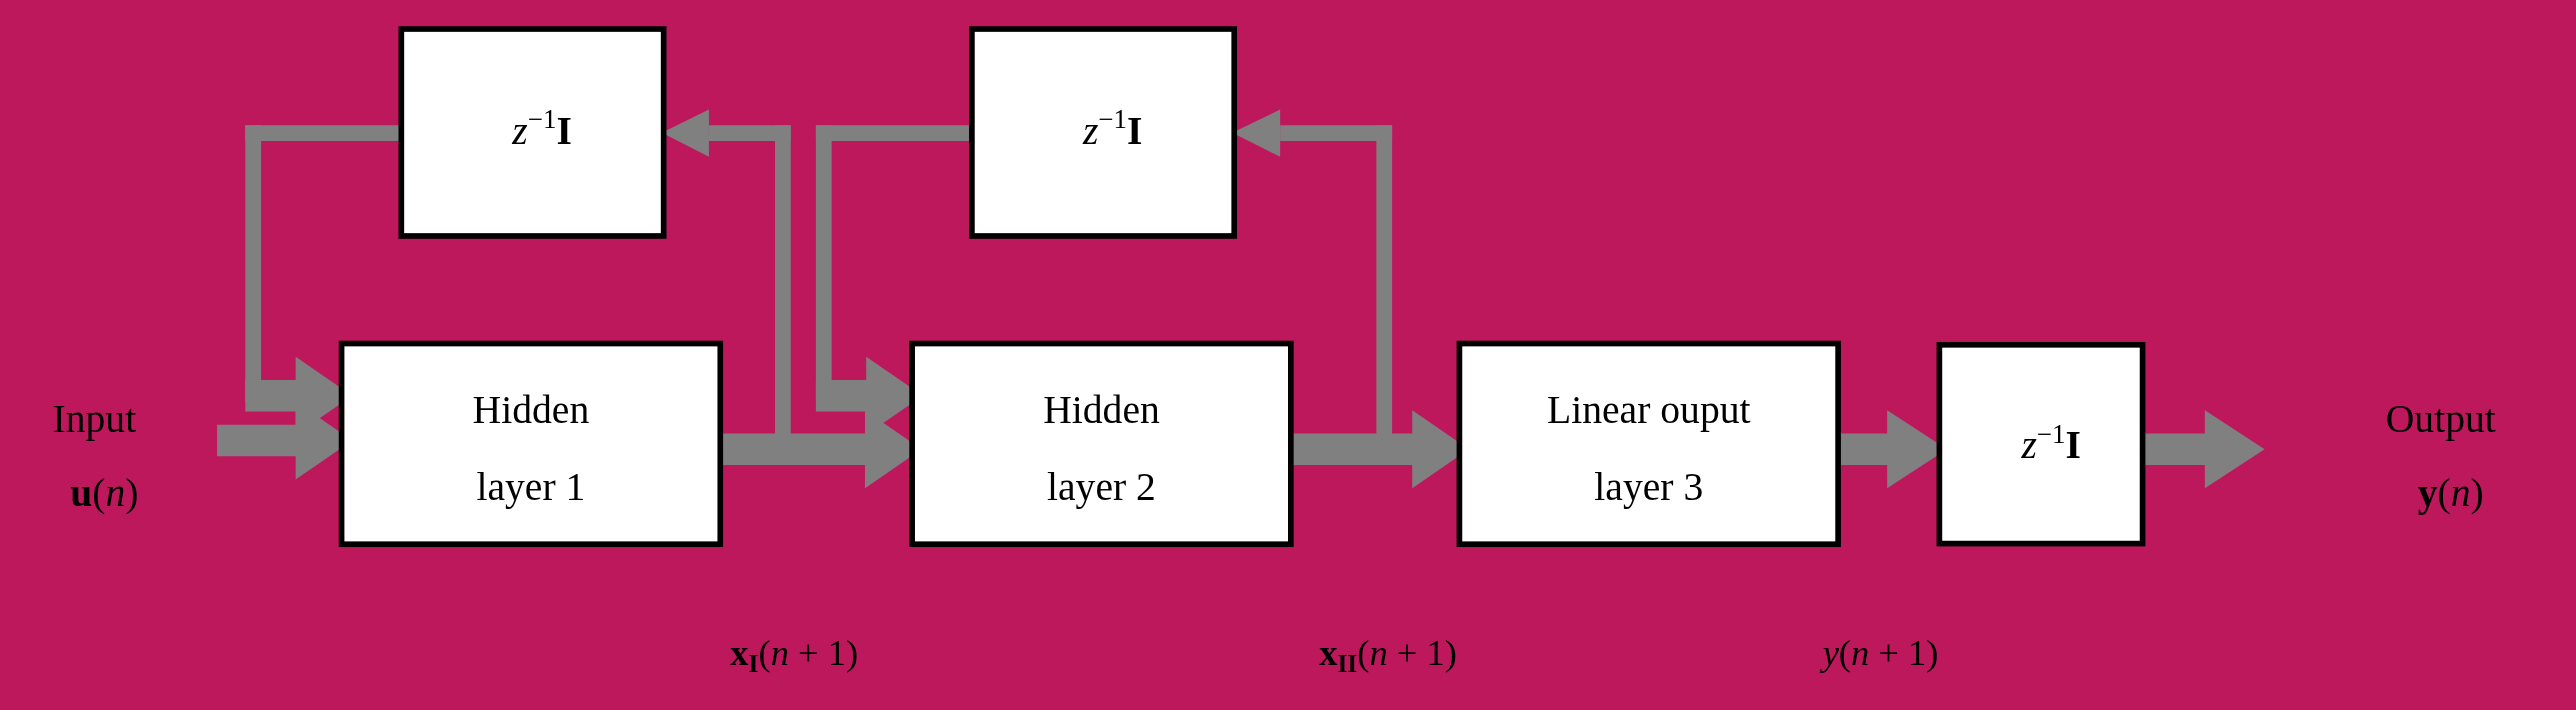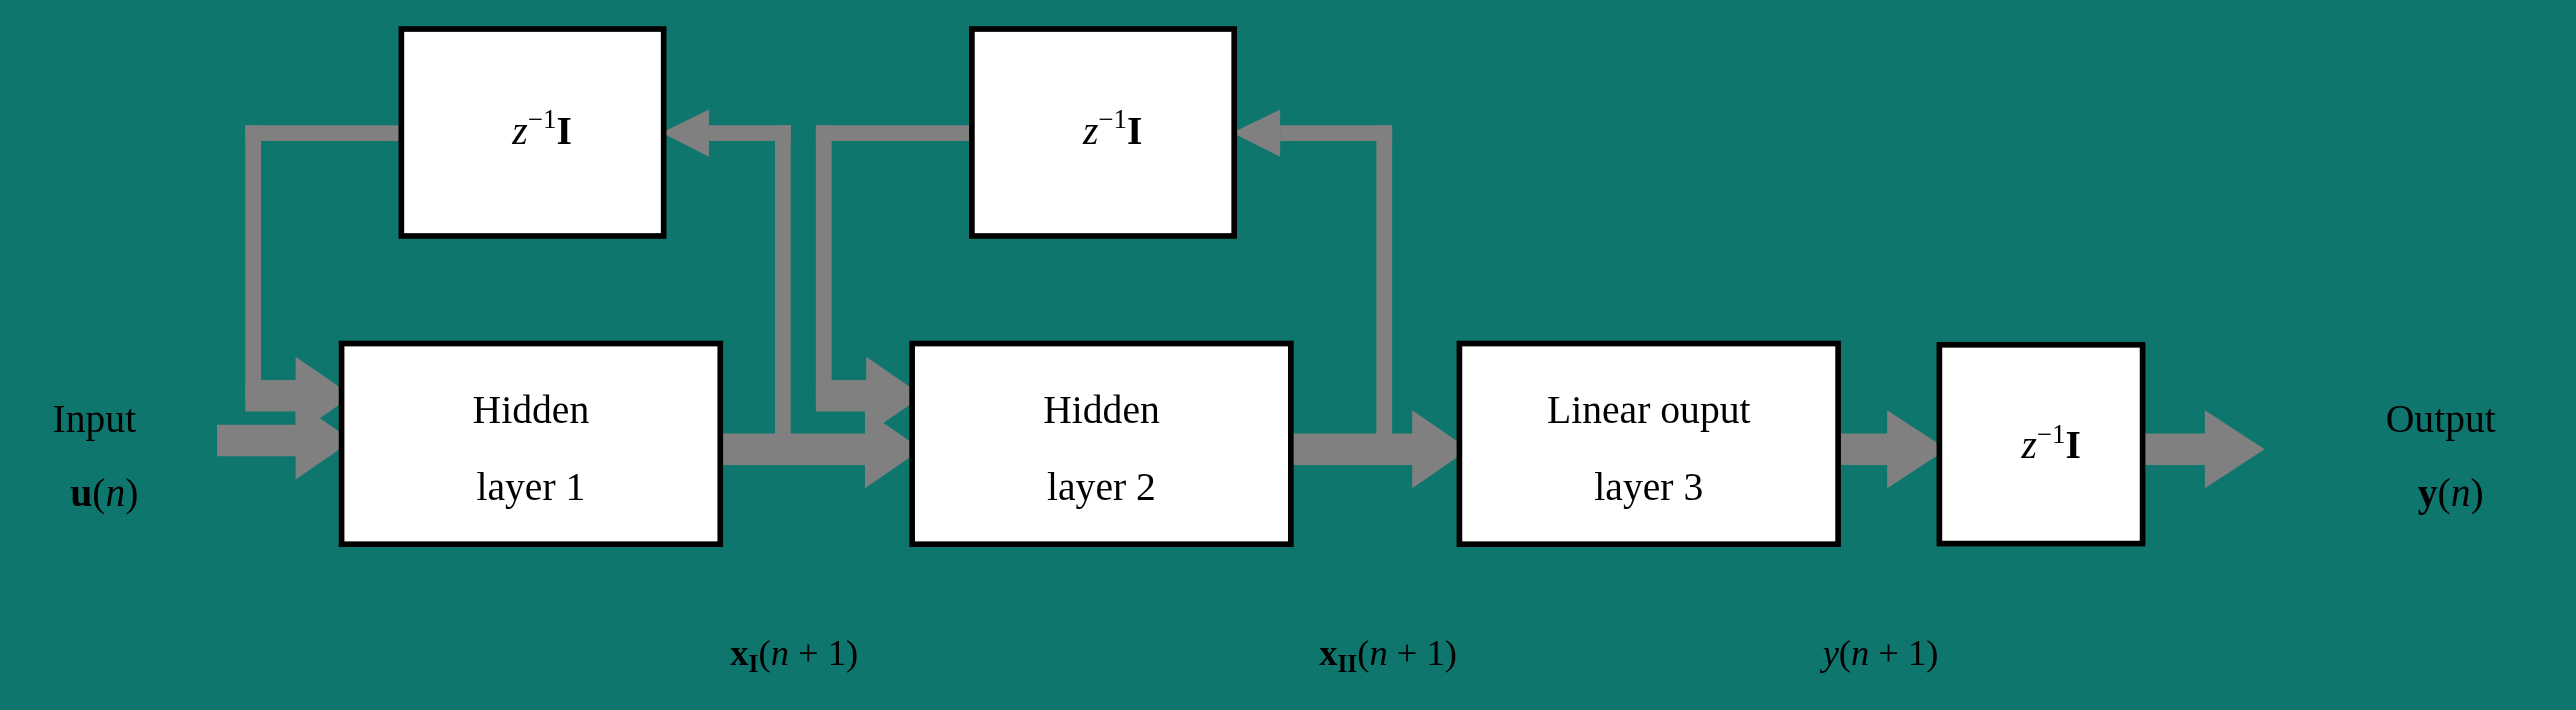--- a/index.html
+++ b/index.html
@@ -8,21 +8,21 @@
     padding: 0;
     background: #ffffff;
   }
   body {
     font-family: "Liberation Serif", "DejaVu Serif", serif;
   }
   #diagram-root {
     position: relative;
     width: 2576px;
     height: 711px;
-    background: #0f766e;
+    background: #be185d;
     overflow: hidden;
   }
   svg#diagram-svg {
     position: absolute;
     top: 0;
     left: 0;
     width: 2576px;
     height: 711px;
     display: block;
   }

